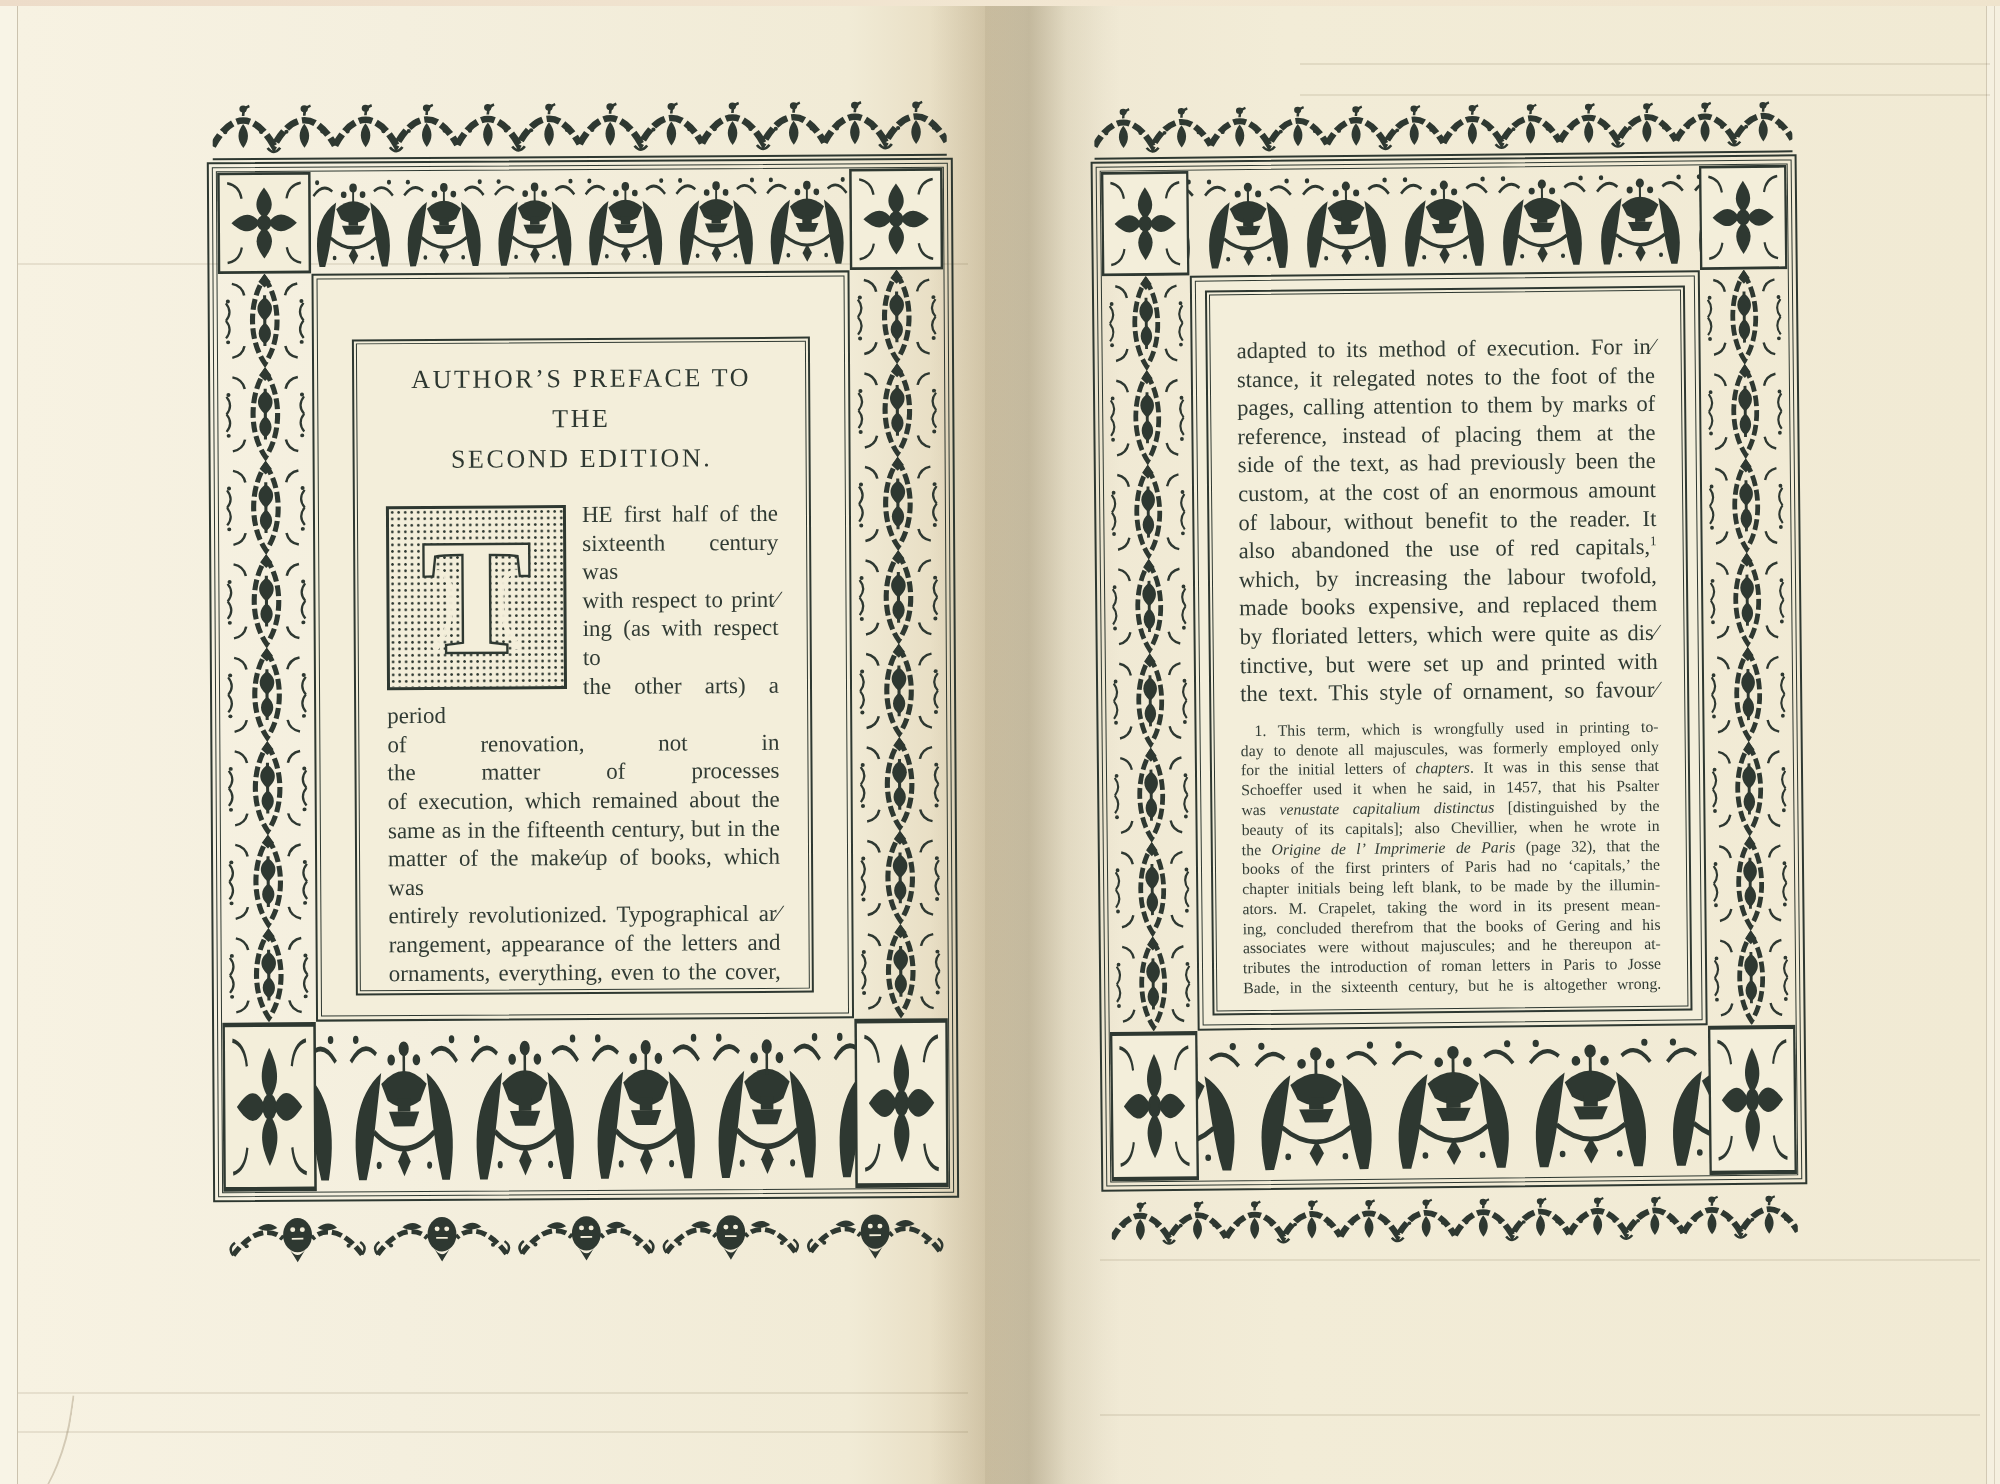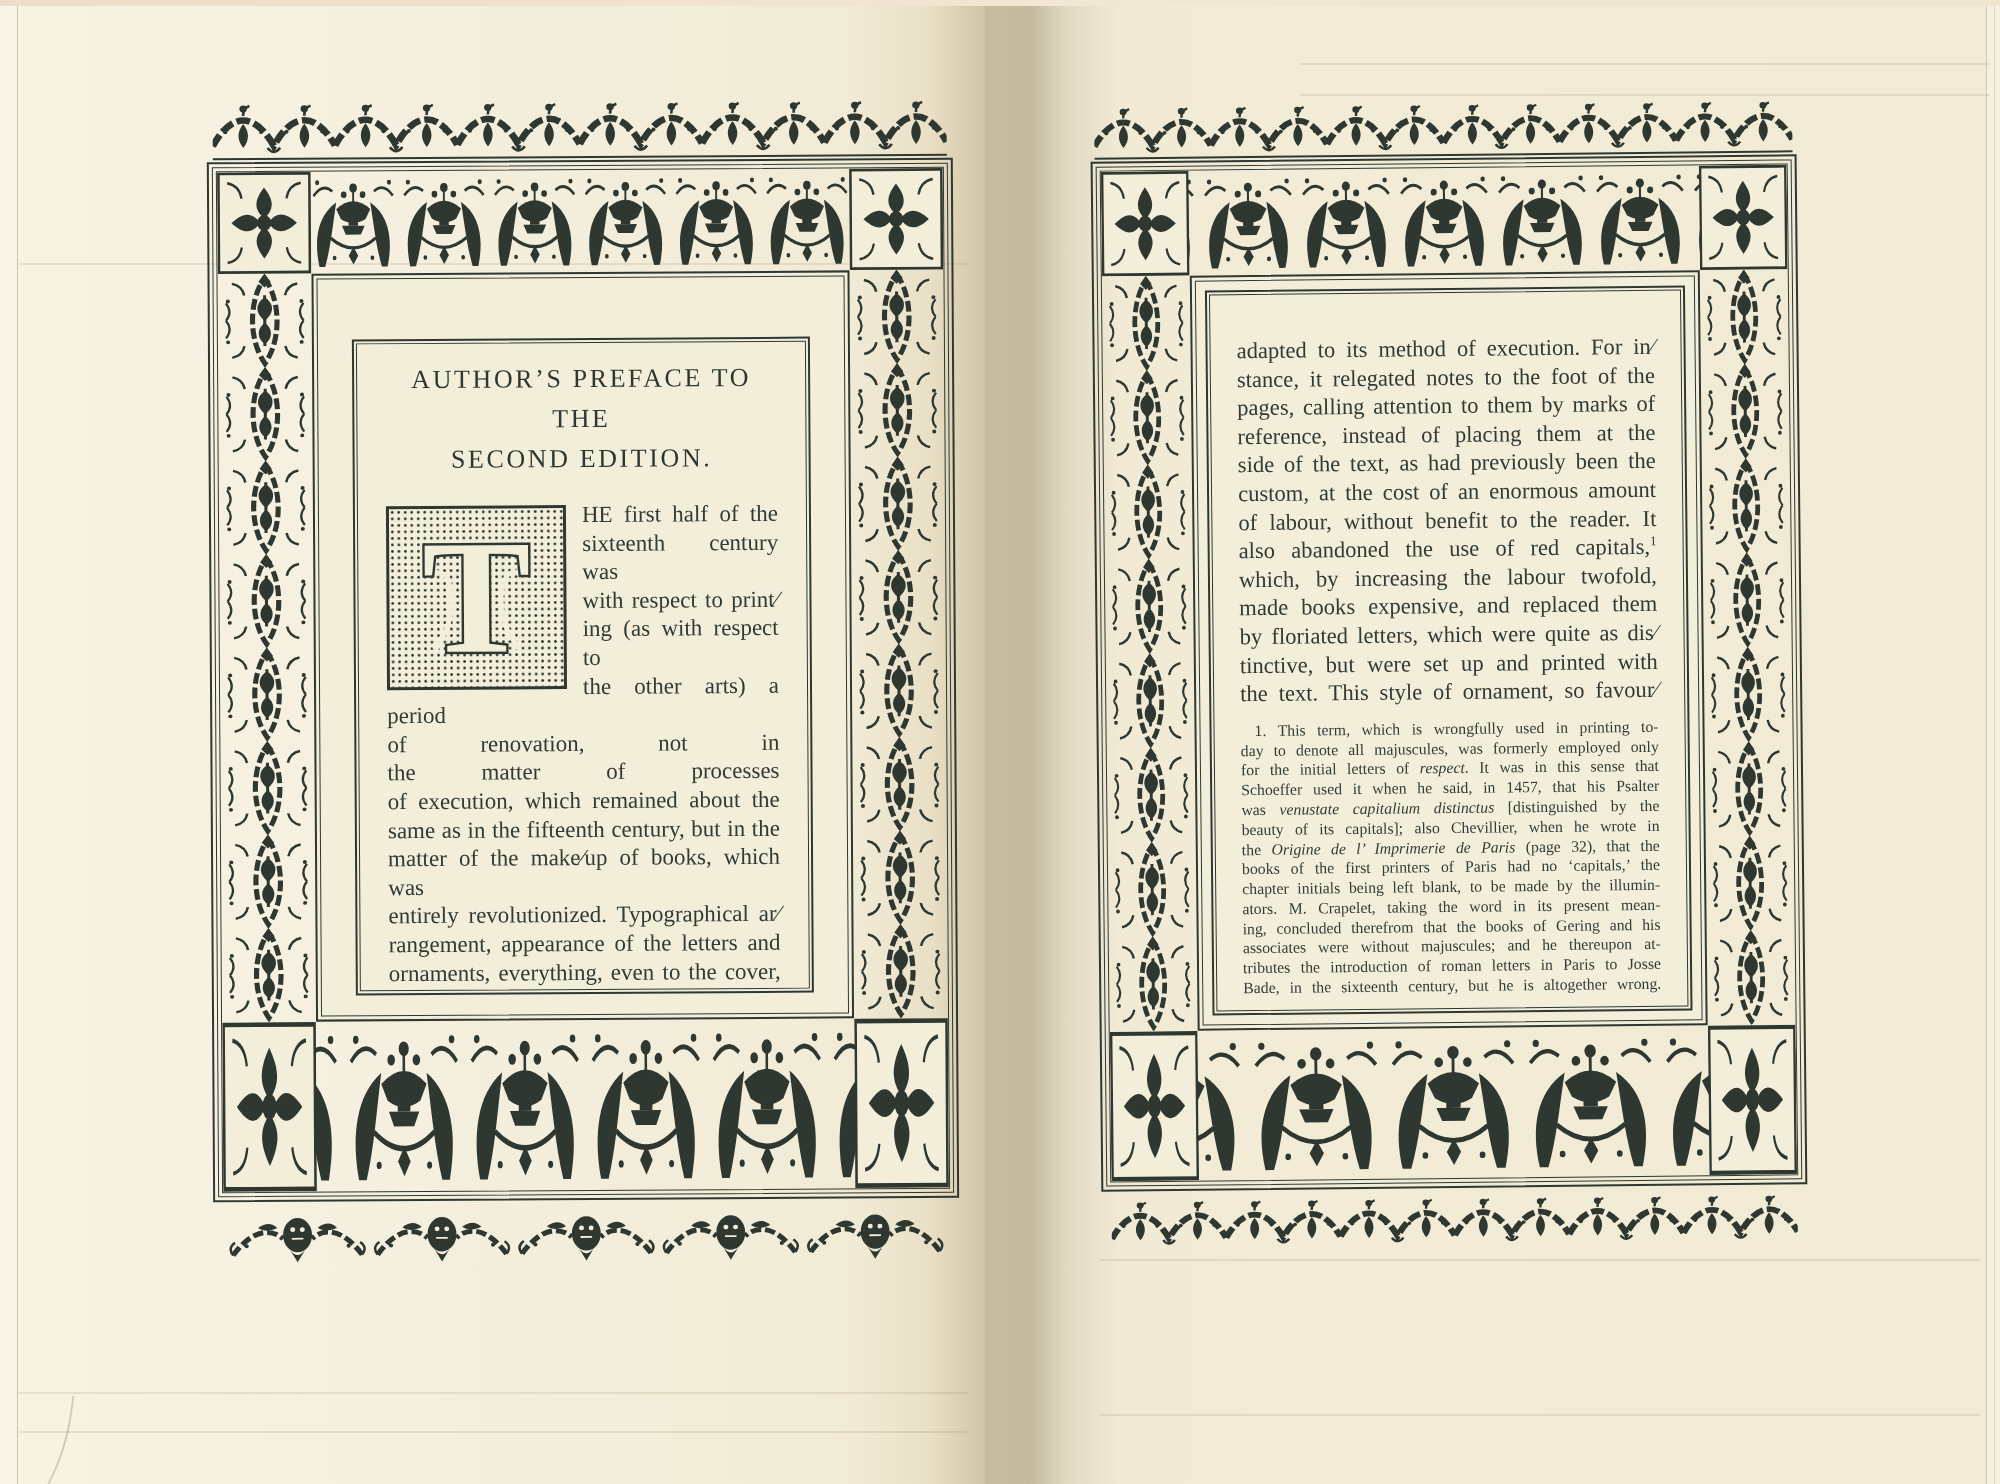--- a/index.html
+++ b/index.html
@@ -421,21 +421,21 @@
                           <div class="bl"><span>also abandoned the use of red capitals,</span><sup>1</sup></div>
                           <div class="bl"><span>which, by increasing the labour twofold,</span></div>
                           <div class="bl"><span>made books expensive, and replaced them</span></div>
                           <div class="bl"><span>by floriated letters, which were quite as dis⁄</span></div>
                           <div class="bl"><span>tinctive, but were set up and printed with</span></div>
                           <div class="bl"><span>the text. This style of ornament, so favour⁄</span></div>
                         </div>
                     <div class="fn">
                           <div class="fl"><span>1. This term, which is wrongfully used in printing to-</span></div>
                           <div class="fl"><span>day to denote all majuscules, was formerly employed only</span></div>
-                          <div class="fl"><span>for the initial letters of </span><i>respect</i><span>. It was in this sense that</span></div>
+                          <div class="fl"><span>for the initial letters of </span><i>chapters</i><span>. It was in this sense that</span></div>
                           <div class="fl"><span>Schoeffer used it when he said, in 1457, that his Psalter</span></div>
                           <div class="fl"><span>was </span><i>venustate capitalium distinctus</i><span> [distinguished by the</span></div>
                           <div class="fl"><span>beauty of its capitals]; also Chevillier, when he wrote in</span></div>
                           <div class="fl"><span>the </span><i>Origine de l’ Imprimerie de Paris</i><span> (page 32), that the</span></div>
                           <div class="fl"><span>books of the first printers of Paris had no ‘capitals,’ the</span></div>
                           <div class="fl"><span>chapter initials being left blank, to be made by the illumin-</span></div>
                           <div class="fl"><span>ators.  M. Crapelet, taking the word in its present mean-</span></div>
                           <div class="fl"><span>ing, concluded therefrom that the books of Gering and his</span></div>
                           <div class="fl"><span>associates were without majuscules; and he thereupon at-</span></div>
                           <div class="fl"><span>tributes the introduction of roman letters in Paris to Josse</span></div>

